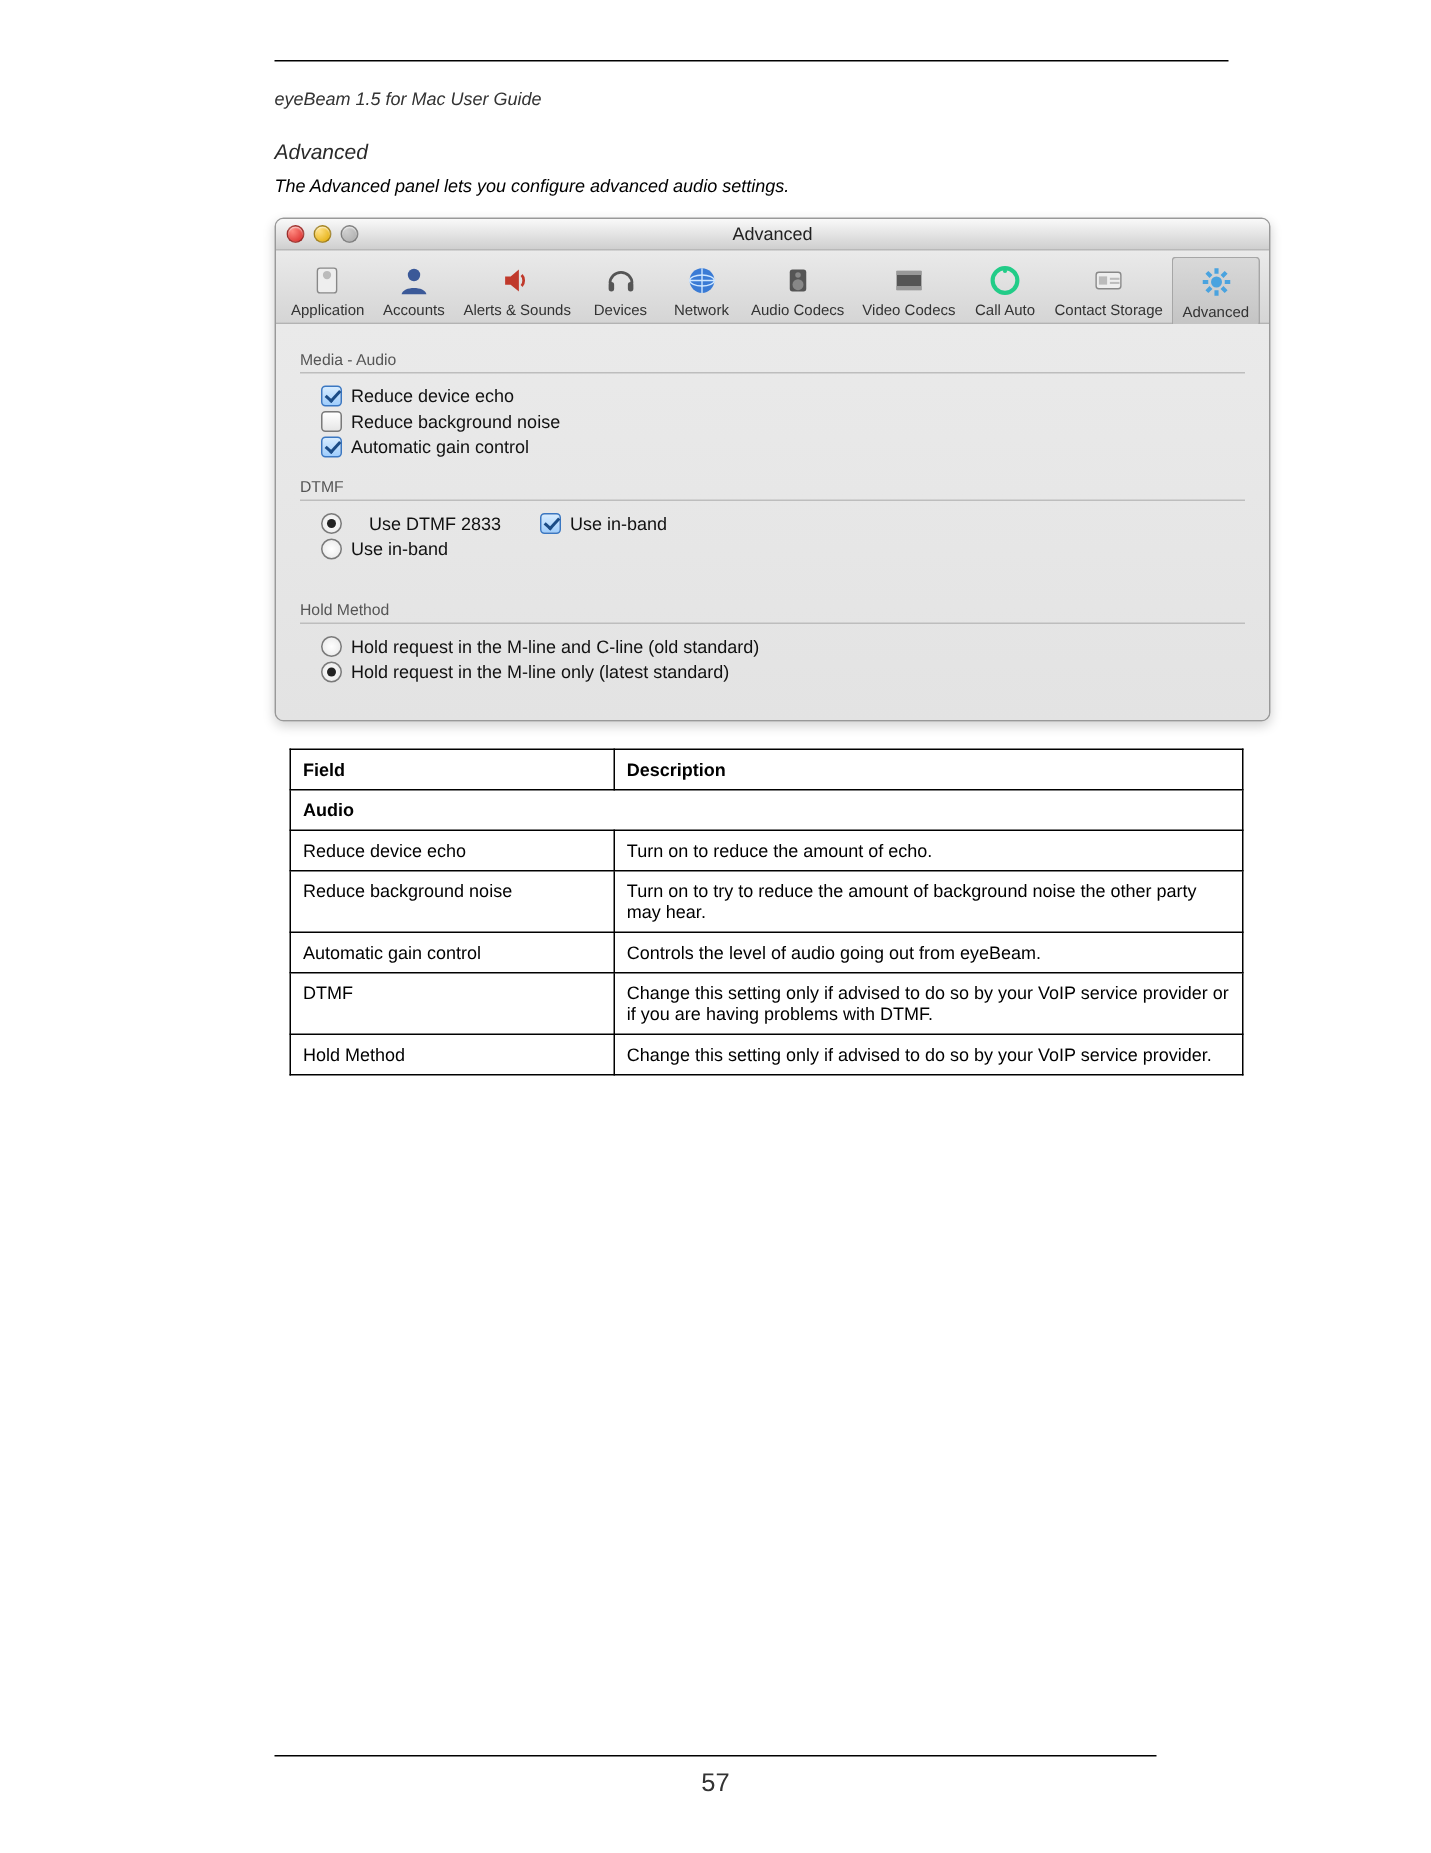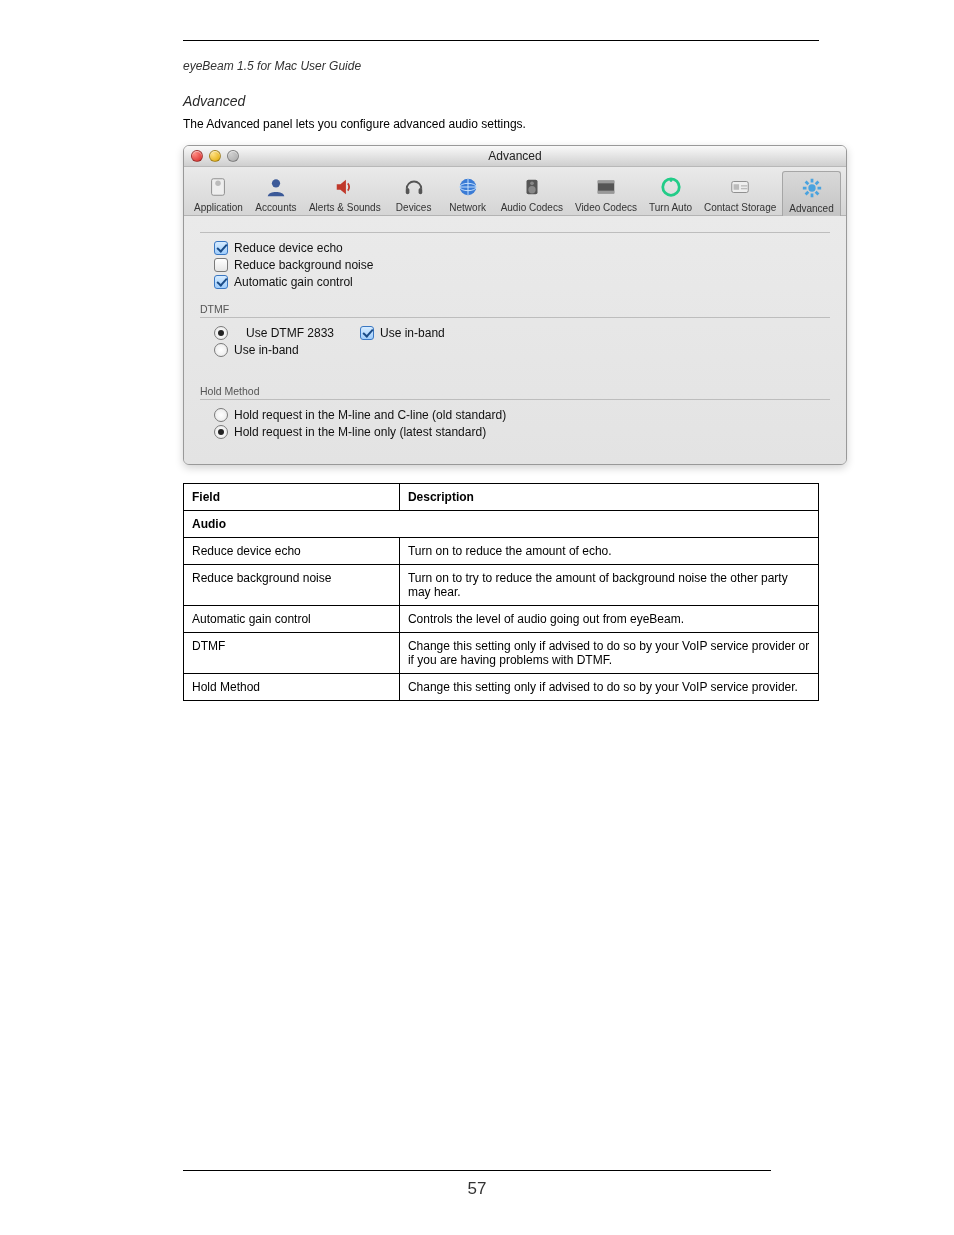--- a/index.html
+++ b/index.html
@@ -20,21 +20,21 @@
   .top-rule { border: 0; border-top: 1px solid #000; margin: 0 0 18px 0; }
   .doc-header {
     display: flex; justify-content: space-between;
     font-size: 12px; color: #333; margin-bottom: 20px;
     font-style: italic;
   }
   .section-title {
     font-size: 14px; font-style: italic; color: #2a2a2a;
     margin: 18px 0 8px 0; font-weight: 500;
   }
-  .intro { font-size: 12px; margin: 6px 0 14px 0; }
+  .intro { font-size: 12px; margin: 6px 0 14px 0; font-style: italic; }
 
   
   .mac-window {
     width: 664px; margin: 0 0 18px 0;
     background: linear-gradient(#e9e9e9, #dcdcdc);
     border: 1px solid #999; border-radius: 6px;
     box-shadow: 0 3px 8px rgba(0,0,0,0.18);
     overflow: hidden;
   }
   .mac-titlebar {
@@ -114,21 +114,21 @@
     background: radial-gradient(#fff, #e6e6e6);
     position: relative;
   }
   .rb.checked::after {
     content: ""; position: absolute; left: 3px; top: 3px;
     width: 6px; height: 6px; border-radius: 50%; background: #222;
   }
 
   
   table.field-table {
-    width: 100%; border-collapse: collapse; margin-top: 12px; font-size: 12px;
+    width: 100%; border-collapse: collapse; margin-top: 12px; font-size: 12px; margin-left: 10px;
   }
   table.field-table th, table.field-table td {
     border: 1px solid #000; padding: 6px 8px; vertical-align: top; text-align: left;
   }
   table.field-table th {
     background: #fff; font-weight: bold;
   }
   .tbl-section td {
     background: #fff; font-weight: bold;
   }
@@ -231,21 +231,21 @@
           </div>
           <div class="tb-label">Video Codecs</div>
         </div>
         <div class="tb-item">
           <div class="tb-icon">
             <svg width="24" height="22" viewBox="0 0 24 24">
               <circle cx="12" cy="12" r="9" fill="none" stroke="#2c8" stroke-width="3"></circle>
               <circle cx="12" cy="5" r="1.5" fill="#2c8"></circle>
             </svg>
           </div>
-          <div class="tb-label">Turn Auto</div>
+          <div class="tb-label">Call Auto</div>
         </div>
         <div class="tb-item">
           <div class="tb-icon">
             <svg width="24" height="22" viewBox="0 0 24 24">
               <rect x="3" y="6" width="18" height="12" rx="2" fill="#eee" stroke="#888"></rect>
               <rect x="5" y="9" width="6" height="6" fill="#bbb"></rect>
               <rect x="13" y="10" width="7" height="1.5" fill="#bbb"></rect>
               <rect x="13" y="13" width="7" height="1.5" fill="#bbb"></rect>
             </svg>
           </div>
@@ -259,20 +259,21 @@
                 <path d="M12 2v4M12 18v4M2 12h4M18 12h4M5 5l3 3M16 16l3 3M19 5l-3 3M8 16l-3 3"></path>
               </g>
             </svg>
           </div>
           <div class="tb-label">Advanced</div>
         </div>
       </div>
 
     <div class="panel-body">
 
+      <div class="group-label">Media - Audio</div>
       <hr class="group-sep">
       <div class="opt-row">
         <span class="cb checked"></span>
         <span>Reduce device echo</span>
       </div>
       <div class="opt-row">
         <span class="cb"></span>
         <span>Reduce background noise</span>
       </div>
       <div class="opt-row">

